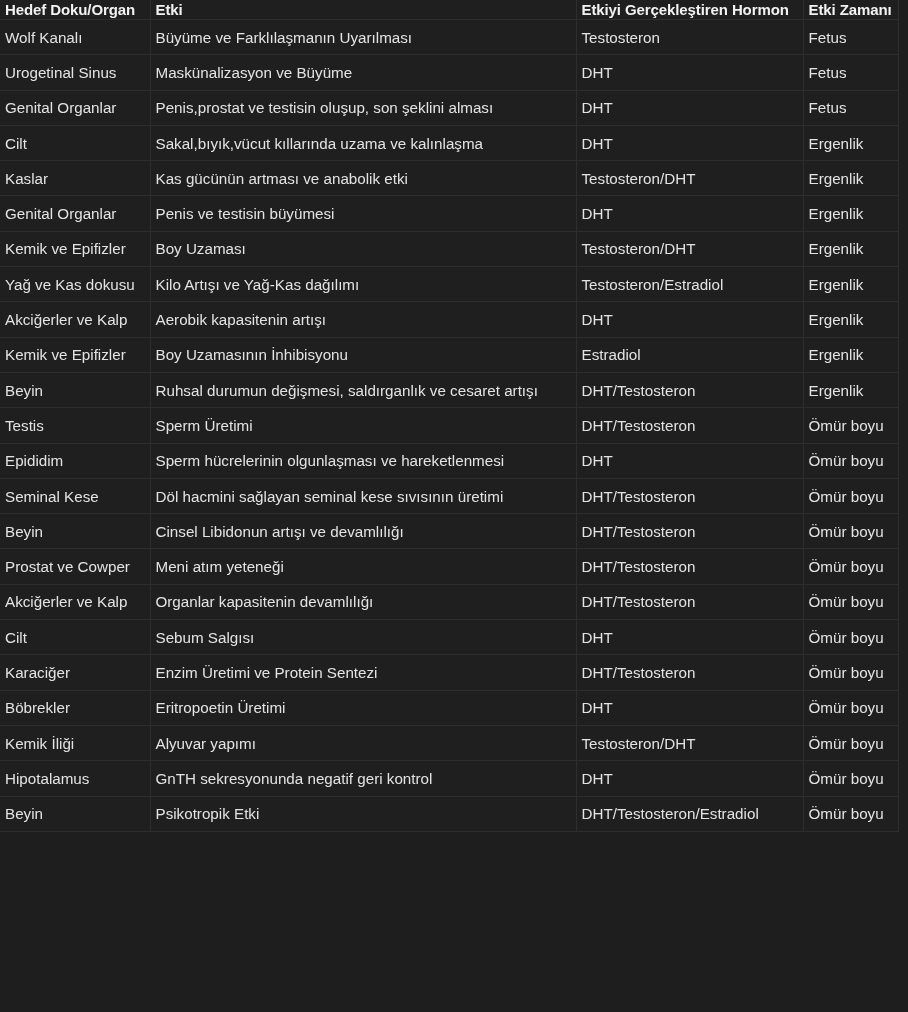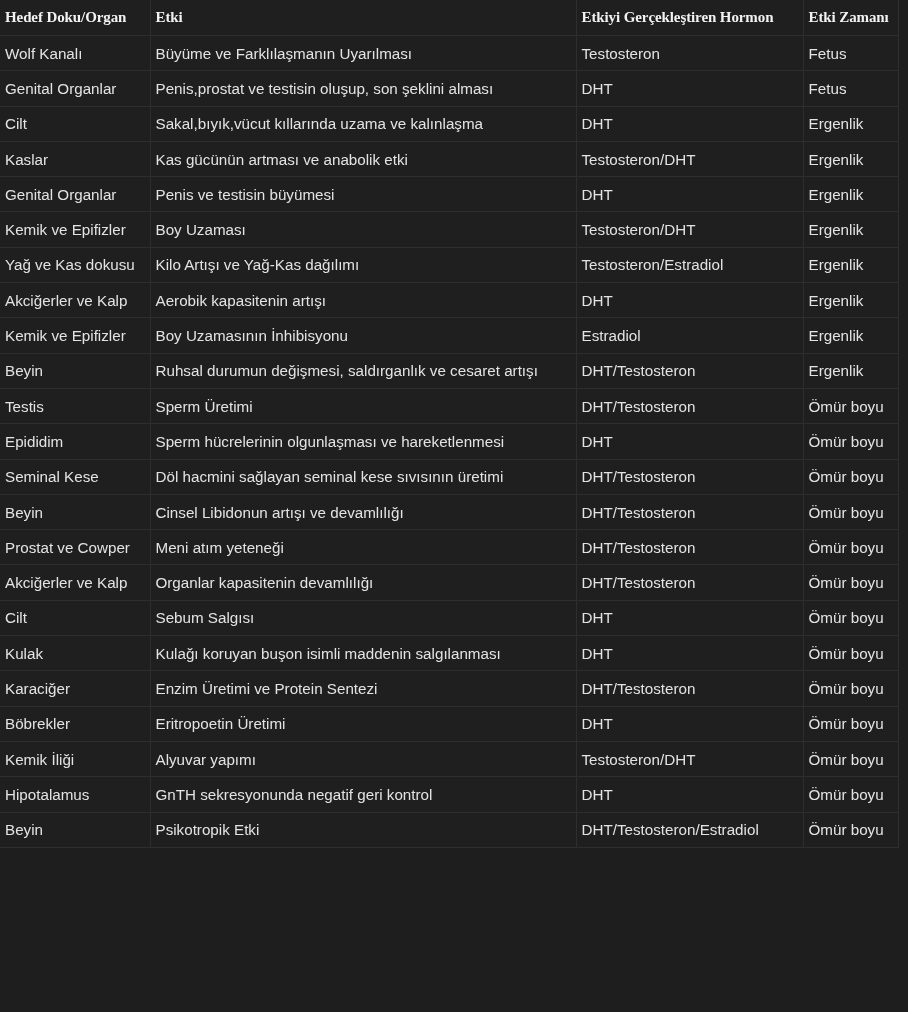--- a/index.html
+++ b/index.html
@@ -27,26 +27,25 @@
     col.c4 { width: 95px; }
     th, td {
       border: 1px solid #2e2e2e;
       padding: 0 5px;
       white-space: nowrap;
       overflow: hidden;
       text-align: left;
       vertical-align: middle;
     }
     th {
-      height: 35px;
+      height: 19px;
       font-size: 15px;
       font-weight: bold;
       color: #f2f2f2;
       letter-spacing: -0.1px;
-      font-family: Liberation Serif, serif;
     }
     th.center { }
     td {
       height: 34.3px;
       font-size: 15.2px;
       color: #e3e3e3;
     }
     tr:first-child th { border-top: none; }
     th:first-child, td:first-child { border-left: none; }
   </style>
@@ -69,20 +68,26 @@
     </tr>
   </thead>
   <tbody id="table-body">
       <tr>
         <td>Wolf Kanalı</td>
         <td>Büyüme ve Farklılaşmanın Uyarılması</td>
         <td>Testosteron</td>
         <td>Fetus</td>
       </tr>
       <tr>
+        <td>Urogetinal Sinus</td>
+        <td>Maskünalizasyon ve Büyüme</td>
+        <td>DHT</td>
+        <td>Fetus</td>
+      </tr>
+      <tr>
         <td>Genital Organlar</td>
         <td>Penis,prostat ve testisin oluşup, son şeklini alması</td>
         <td>DHT</td>
         <td>Fetus</td>
       </tr>
       <tr>
         <td>Cilt</td>
         <td>Sakal,bıyık,vücut kıllarında uzama ve kalınlaşma</td>
         <td>DHT</td>
         <td>Ergenlik</td>
@@ -161,26 +166,20 @@
       </tr>
       <tr>
         <td>Akciğerler ve Kalp</td>
         <td>Organlar kapasitenin devamlılığı</td>
         <td>DHT/Testosteron</td>
         <td>Ömür boyu</td>
       </tr>
       <tr>
         <td>Cilt</td>
         <td>Sebum Salgısı</td>
-        <td>DHT</td>
-        <td>Ömür boyu</td>
-      </tr>
-      <tr>
-        <td>Kulak</td>
-        <td>Kulağı koruyan buşon isimli maddenin salgılanması</td>
         <td>DHT</td>
         <td>Ömür boyu</td>
       </tr>
       <tr>
         <td>Karaciğer</td>
         <td>Enzim Üretimi ve Protein Sentezi</td>
         <td>DHT/Testosteron</td>
         <td>Ömür boyu</td>
       </tr>
       <tr>

